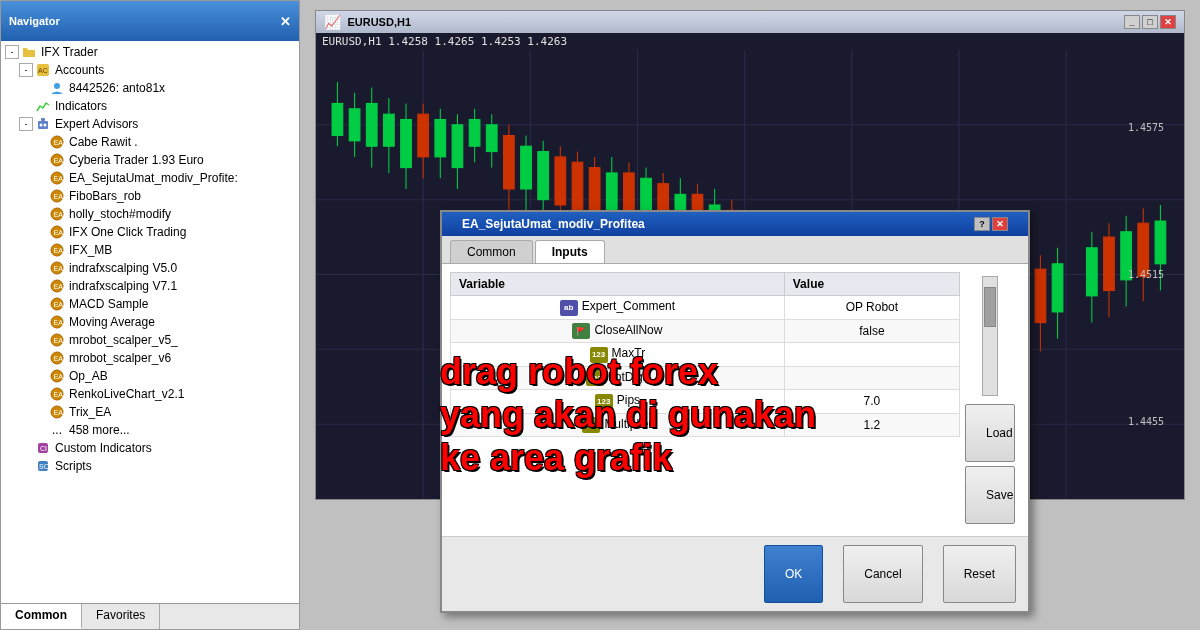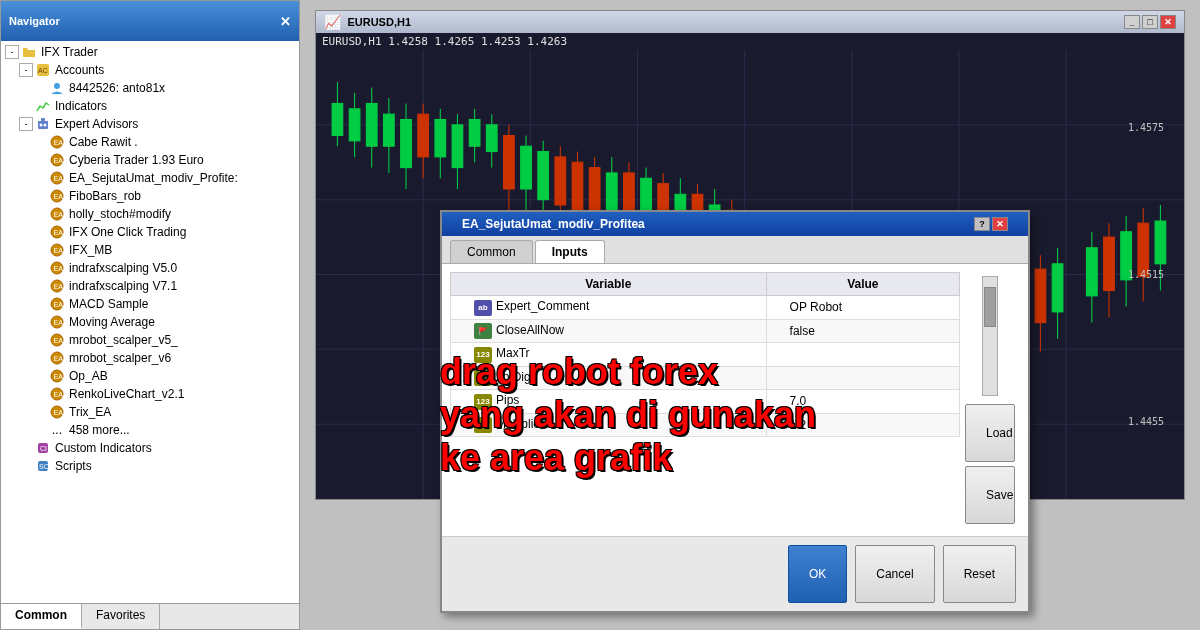--- a/index.html
+++ b/index.html
@@ -260,32 +260,33 @@
       padding: 8px;
       background: white;
     }
 
     .inputs-table {
       width: 100%;
       border-collapse: collapse;
     }
 
     .inputs-table th {
-      text-align: center;
+      text-align: left;
       padding: 4px 8px;
       background: #e8e8f0;
       border: 1px solid #ccc;
       font-weight: bold;
       font-size: 12px;
     }
 
     .inputs-table td {
-      padding: 3px 23px;
+      padding: 3px 8px;
       border: 1px solid #ddd;
       font-size: 12px;
+      text-align: center;
     }
 
     .inputs-table tr:nth-child(even) td { background: #f8f8f8; }
 
     .var-icon {
       width: 18px; height: 16px;
       display: inline-flex;
       align-items: center;
       justify-content: center;
       background: #8080cc;
@@ -321,21 +322,21 @@
       top: 10px;
       left: 1px;
       border: 1px solid #888;
     }
 
     .dialog-footer {
       padding: 8px 12px;
       background: #e8e8e8;
       display: flex;
       justify-content: flex-end;
-      gap: 8px;
+      gap: 20px;
       border-top: 1px solid #ccc;
     }
 
     .footer-btn {
       padding: 21px 20px;
       font-size: 12px;
       border: 1px solid #888;
       background: linear-gradient(to bottom, #f0f0f0, #d8d8d8);
       cursor: pointer;
       border-radius: 2px;

